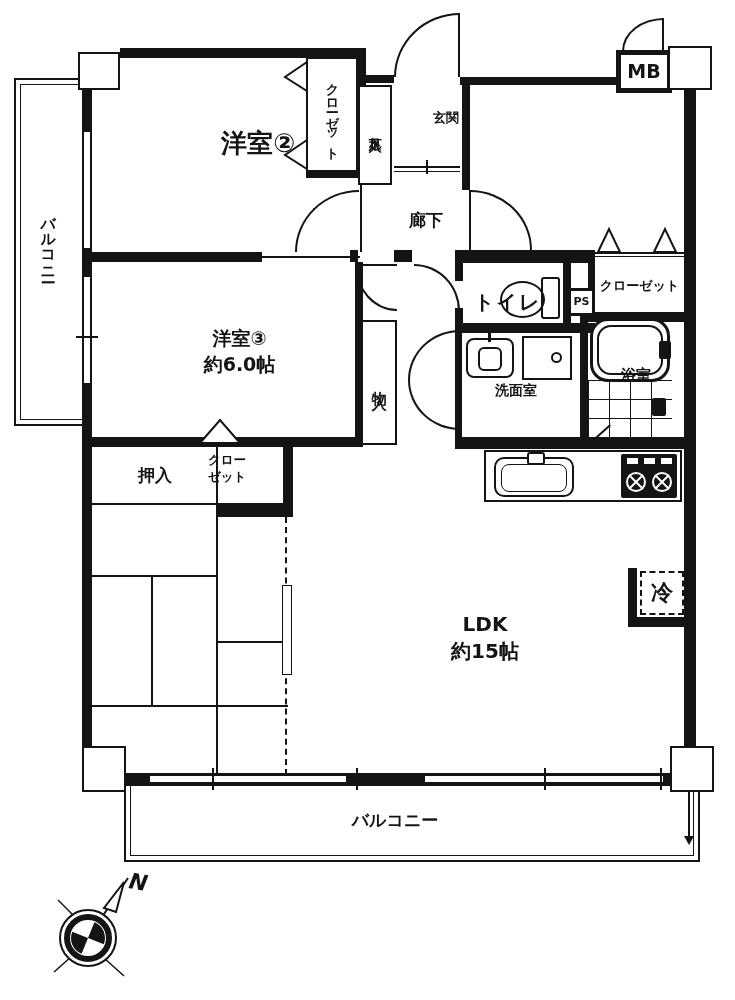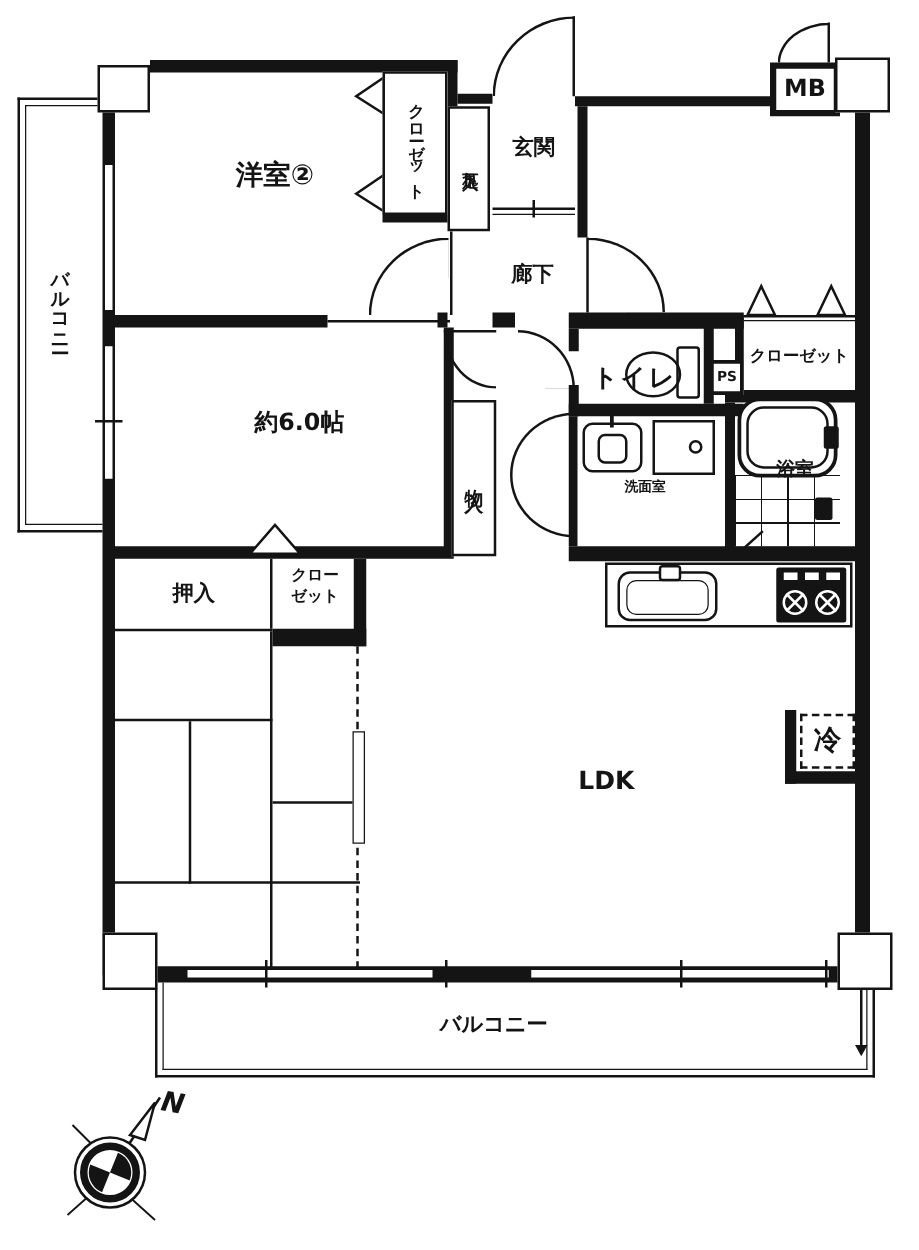--- a/index.html
+++ b/index.html
@@ -102,21 +102,21 @@
     </div>
   <div class="abs box vtext lbl ctr" style="left:358px;top:85px;width:34px;height:100px;font-size:13px">
       <span>下足入れ</span>
     </div>
   <div class="abs box vtext lbl ctr" style="left:361px;top:320px;width:36px;height:125px;font-size:15px;letter-spacing:4px">
       <span>物入</span>
     </div>
   <div class="abs lbl ctr" style="left:595px;top:277px;width:89px;height:18px;font-size:13px">
       <span>クローゼット</span>
     </div>
-  <div class="abs lbl" style="left:220px;top:452px;width:64px;height:44px;font-size:12.5px;text-align:center">
+  <div class="abs lbl" style="left:208px;top:452px;width:64px;height:44px;font-size:12.5px;">
     <div>クロー</div>
     <div>ゼット</div>
   </div>
   <div class="abs tline" style="left:216px;top:447px;width:2px;height:56px"></div>
   <div class="abs tline" style="left:92px;top:503px;width:126px;height:2px"></div>
   <div class="abs lbl ctr" style="left:110px;top:464px;width:90px;height:22px;font-size:17px">
       <span>押入</span>
     </div>
 
   <svg class="abs" style="left:282px;top:60px" width="26" height="32">
@@ -147,21 +147,21 @@
 
   <div class="abs lbl" style="left:474px;top:289px;font-size:20px;letter-spacing:2px;z-index:4"><span>トイレ</span></div>
   <div class="abs" style="left:500px;top:281px;width:45px;height:37px;border:2.5px solid #141414;border-radius:50%;background:transparent;z-index:3"></div>
   <div class="abs" style="left:541px;top:277px;width:19px;height:42px;border:2.5px solid #141414;border-radius:3px;background:#fff;z-index:2"></div>
 
   <div class="abs" style="left:466px;top:338px;width:48px;height:40px;border:2px solid #141414;border-radius:8px"></div>
   <div class="abs" style="left:478px;top:347px;width:24px;height:24px;border:2px solid #141414;border-radius:6px"></div>
   <div class="abs tline" style="left:488px;top:332px;width:3px;height:10px"></div>
   <div class="abs" style="left:522px;top:336px;width:50px;height:44px;border:2px solid #141414"></div>
   <div class="abs" style="left:551px;top:352px;width:11px;height:11px;border:2px solid #141414;border-radius:50%"></div>
-  <div class="abs lbl ctr" style="left:470px;top:380px;width:92px;height:20px;font-size:11px;z-index:4">
+  <div class="abs lbl ctr" style="left:470px;top:380px;width:92px;height:20px;font-size:14px;z-index:4">
       <span>洗面室</span>
     </div>
 
   <div class="abs tile" style="left:588px;top:380px;width:84px;height:57px"></div>
   <div class="abs" style="left:590px;top:318px;width:80px;height:64px;border:3px solid #141414;border-radius:18px;background:#fff;z-index:2"></div>
   <div class="abs" style="left:597px;top:325px;width:66px;height:50px;border:2px solid #141414;border-radius:14px;z-index:2"></div>
   <div class="abs wall" style="left:659px;top:341px;width:12px;height:18px;border-radius:2px;z-index:3"></div>
   <div class="abs wall" style="left:652px;top:398px;width:14px;height:18px;border-radius:2px;z-index:3"></div>
   <div class="abs lbl ctr" style="left:604px;top:365px;width:64px;height:20px;font-size:15px;z-index:4">
       <span>浴室</span>
@@ -185,30 +185,32 @@
   </svg>
 
   <div class="abs tline" style="left:92px;top:575px;width:126px;height:2px"></div>
   <div class="abs tline" style="left:92px;top:705px;width:196px;height:2px"></div>
   <div class="abs tline" style="left:151px;top:577px;width:2px;height:130px"></div>
   <div class="abs tline" style="left:216px;top:505px;width:2px;height:270px"></div>
   <div class="abs tline" style="left:218px;top:641px;width:70px;height:2px"></div>
   <div class="abs" style="left:285px;top:517px;width:4px;height:258px;border-left:2px dashed #141414"></div>
   <div class="abs" style="left:282px;top:585px;width:10px;height:90px;background:#fff;border:1px solid #141414"></div>
 
-  <div class="abs lbl" style="left:145px;top:126px;width:150px;text-align:center;font-size:22px">
+  <div class="abs lbl" style="left:145px;top:126px;width:150px;text-align:right;font-size:26px">
     <div>洋室②</div>
   </div>
   <div class="abs lbl" style="left:162px;top:326px;width:155px;text-align:center;font-size:19px">
+    <div>洋室③</div>
     <div>約6.0帖</div>
   </div>
   <div class="abs lbl" style="left:430px;top:611px;width:110px;text-align:center;font-size:20px">
     <div>LDK</div>
-  </div>
-  <div class="abs lbl ctr" style="left:396px;top:106px;width:62px;height:24px;font-size:17px">
+    <div>約15帖</div>
+  </div>
+  <div class="abs lbl ctr" style="left:415px;top:106px;width:62px;height:24px;font-size:13px">
       <span>玄関</span>
     </div>
   <div class="abs lbl ctr" style="left:396px;top:208px;width:60px;height:24px;font-size:17px">
       <span>廊下</span>
     </div>
 
   <div class="abs rail2" style="left:14px;top:78px;width:68px;height:348px;border-right:0"></div>
   <div class="abs rail1" style="left:20px;top:84px;width:62px;height:336px;border-right:0"></div>
   <div class="abs lbl vtext ctr" style="left:36px;top:145px;width:24px;height:190px;font-size:15px">
       <span>バルコニー</span>

